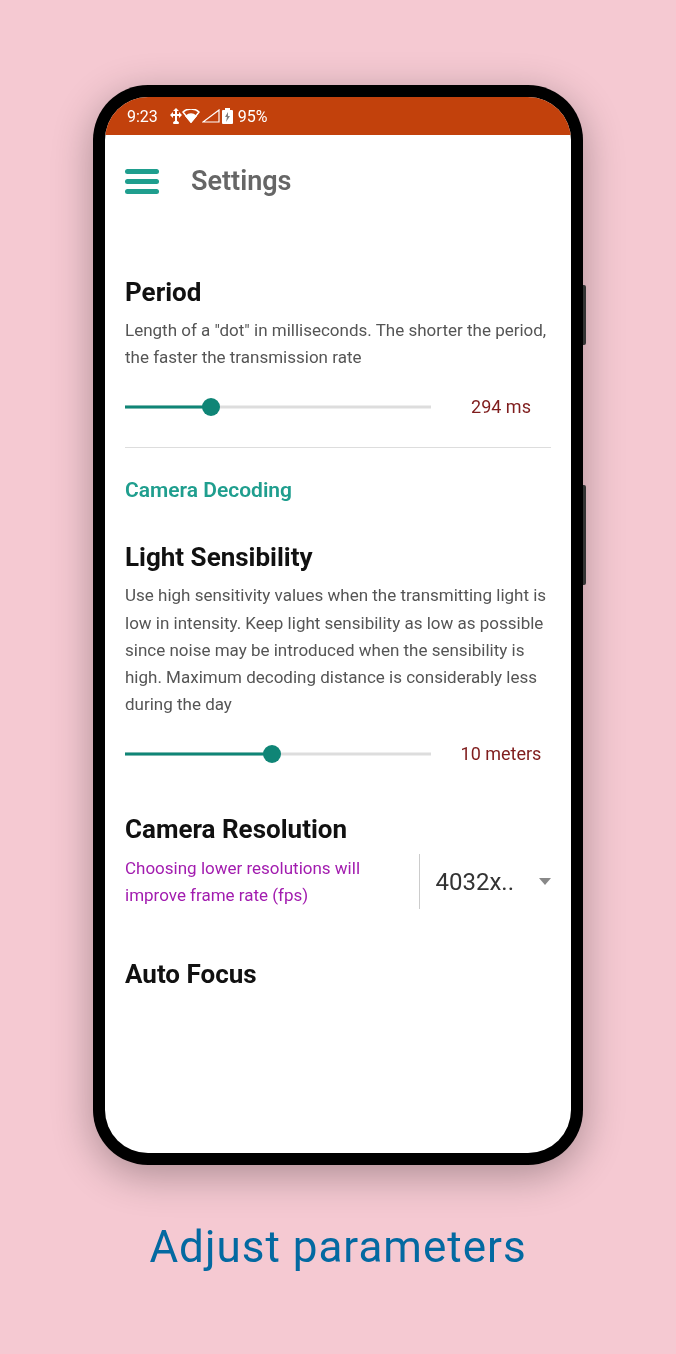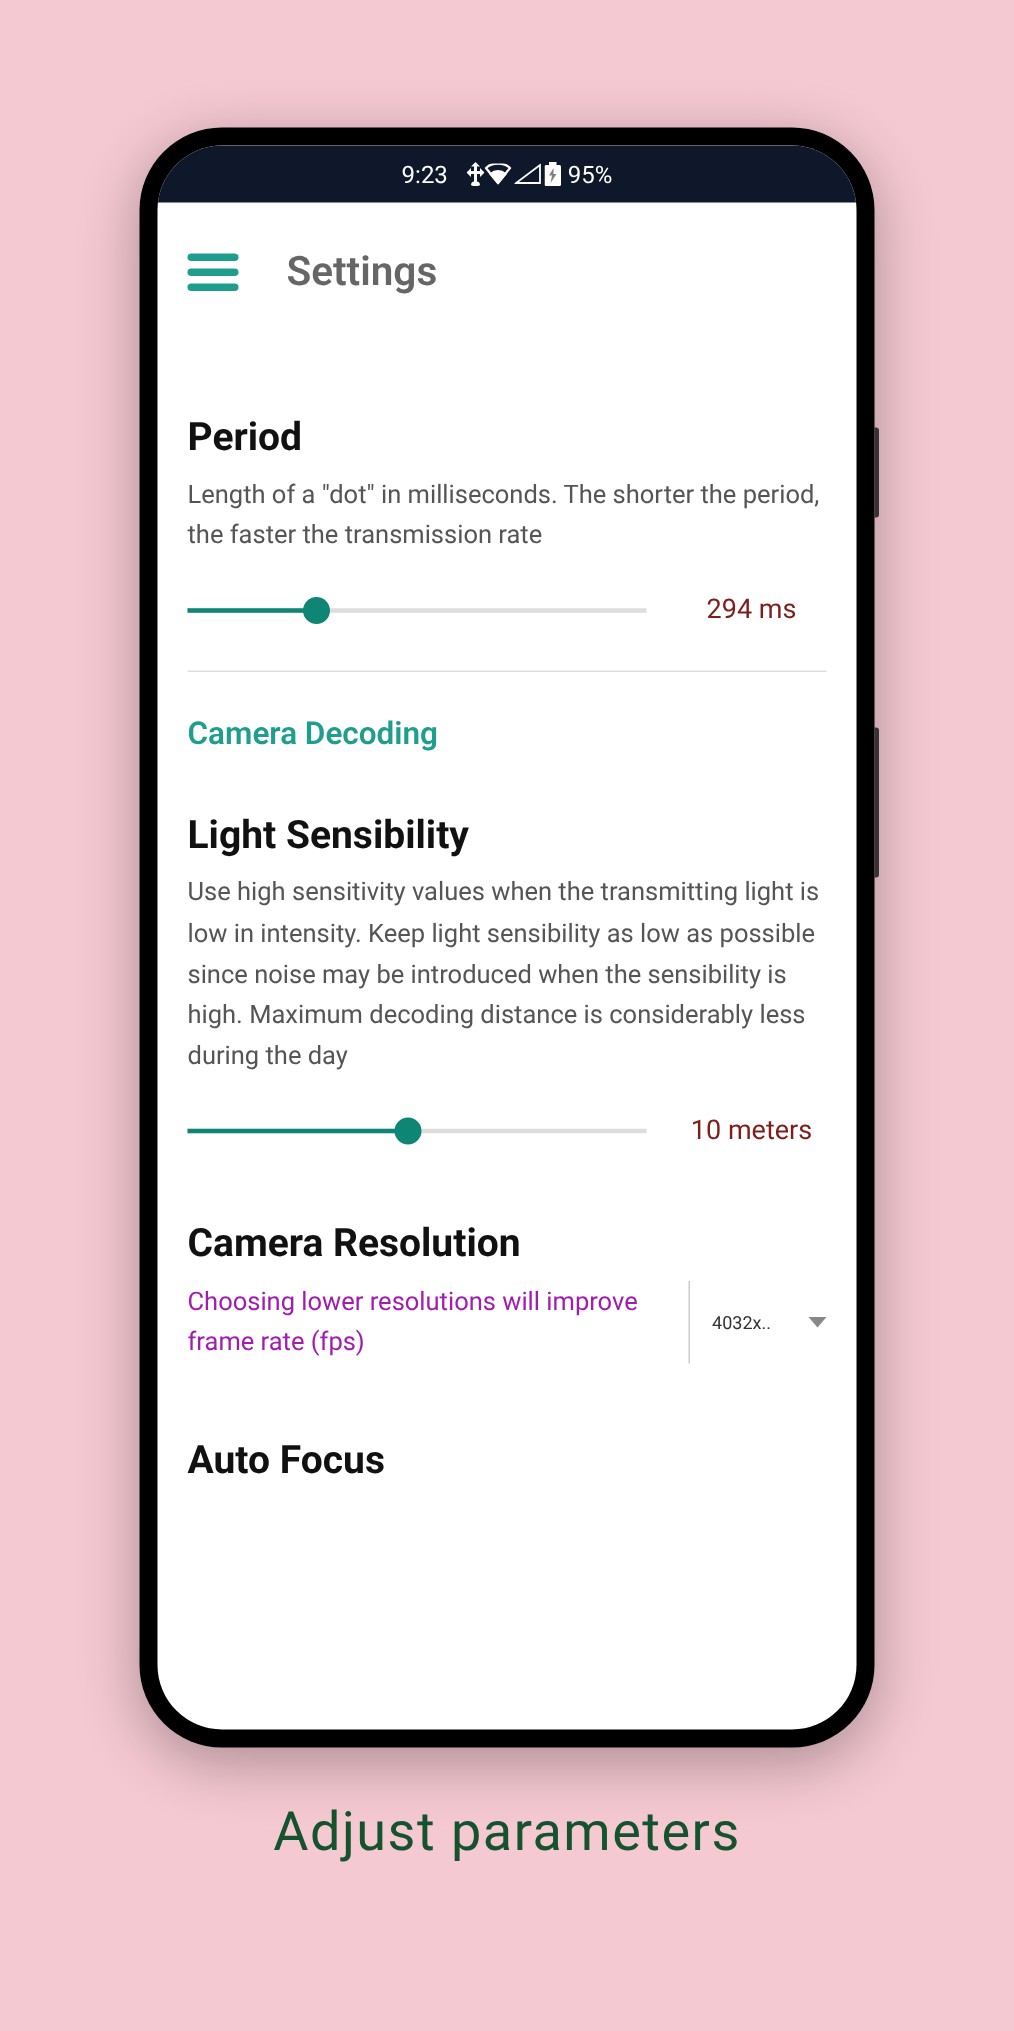--- a/index.html
+++ b/index.html
@@ -49,23 +49,23 @@
     .screen {
       width: 100%;
       height: 100%;
       background: #fff;
       border-radius: 43px;
       overflow: hidden;
       position: relative;
     }
     .status-bar {
       height: 38px;
-      background: #0f172a;
-      display: flex;
-      justify-content: center;
+      background: #c2410c;
+      display: flex;
+      justify-content: flex-start;
       align-items: center;
       padding: 0 22px;
       color: #fff;
       font-size: 16px;
       border-radius: 43px 43px 0 0;
     }
     .status-left {
       display: flex;
       align-items: center;
       gap: 12px;
@@ -186,44 +186,44 @@
     }
     .divider-vertical {
       width: 1px;
       height: 55px;
       background: #ccc;
     }
     .dropdown {
       display: flex;
       align-items: center;
       gap: 25px;
-      font-size: 12px;
+      font-size: 24px;
       color: #333;
     }
     .dropdown-arrow {
       width: 0;
       height: 0;
       border-left: 6px solid transparent;
       border-right: 6px solid transparent;
       border-top: 7px solid #888;
     }
     .home-indicator {
       position: absolute;
       bottom: 10px;
       left: 50%;
       transform: translateX(-50%);
       width: 110px;
       height: 4px;
       background: #fff;
       border-radius: 2px;
     }
     .caption {
-      margin-top: 35px;
-      font-size: 36px;
-      color: #14532d;
+      margin-top: 56px;
+      font-size: 44px;
+      color: #0369a1;
       letter-spacing: 1px;
     }
   </style>
 </head>
 <body>
 
 <div class="phone-frame">
   <div class="screen">
     <div class="status-bar">
       <div class="status-left">

